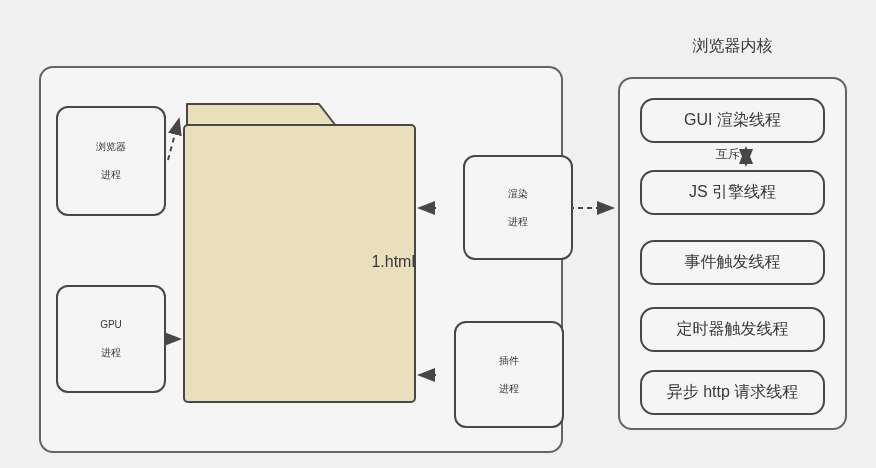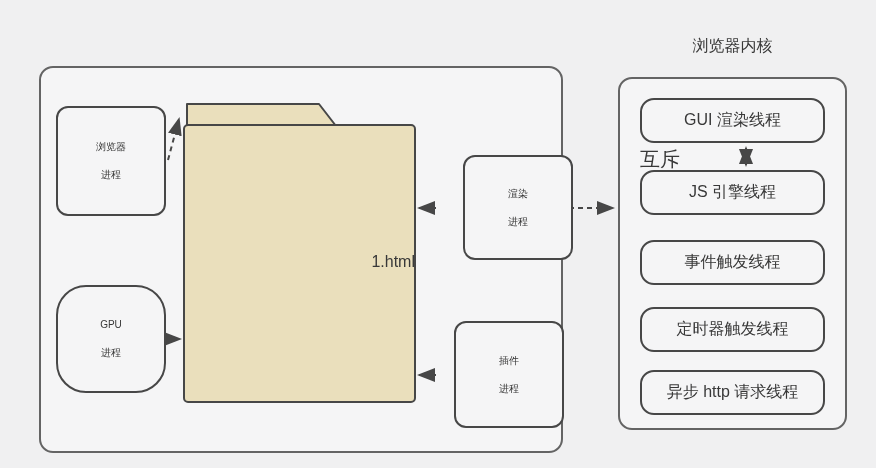--- a/index.html
+++ b/index.html
@@ -37,21 +37,21 @@
     background:var(--box-fill);
     display:flex;align-items:center;justify-content:center;
     font-size:16px;
   }
   .title{
     left:618px;width:229px;top:36px;height:20px;
     text-align:center;font-size:16px;
   }
   .mutex-label{
     left:640px;width:100px;top:146px;height:22px;
-    font-size:20px;
+    text-align:right;font-size:12px;
   }
   .file-label{
     left:184px;top:253px;width:231px;height:22px;
     text-align:right;font-size:16px;
   }
   svg.overlay{position:absolute;left:0;top:0;pointer-events:none;}
 </style>
 </head>
 <body>
 
@@ -81,21 +81,21 @@
   <path d="M 746 148 L 746 165" marker-start="url(#arrow)" marker-end="url(#arrow)" style="stroke:var(--stroke);stroke-width:2;fill:none;stroke-dasharray:2 2"></path>
 </svg>
 
 <div class="abs file-label">1.html</div>
 
 <div class="abs pbox" style="left:56px;top:106px;width:110px;height:110px;">
   <div>浏览器</div>
   <div>进程</div>
 </div>
 
-<div class="abs pbox" style="left:56px;top:285px;width:110px;height:108px;border-radius:30px;">
+<div class="abs pbox" style="left:56px;top:285px;width:110px;height:108px;">
   <div>GPU</div>
   <div>进程</div>
 </div>
 
 <div class="abs pbox" style="left:438px;top:155px;width:110px;height:105px;margin-left:25px;">
   <div>渲染</div>
   <div>进程</div>
 </div>
 
 <div class="abs pbox" style="left:454px;top:321px;width:110px;height:107px;">

